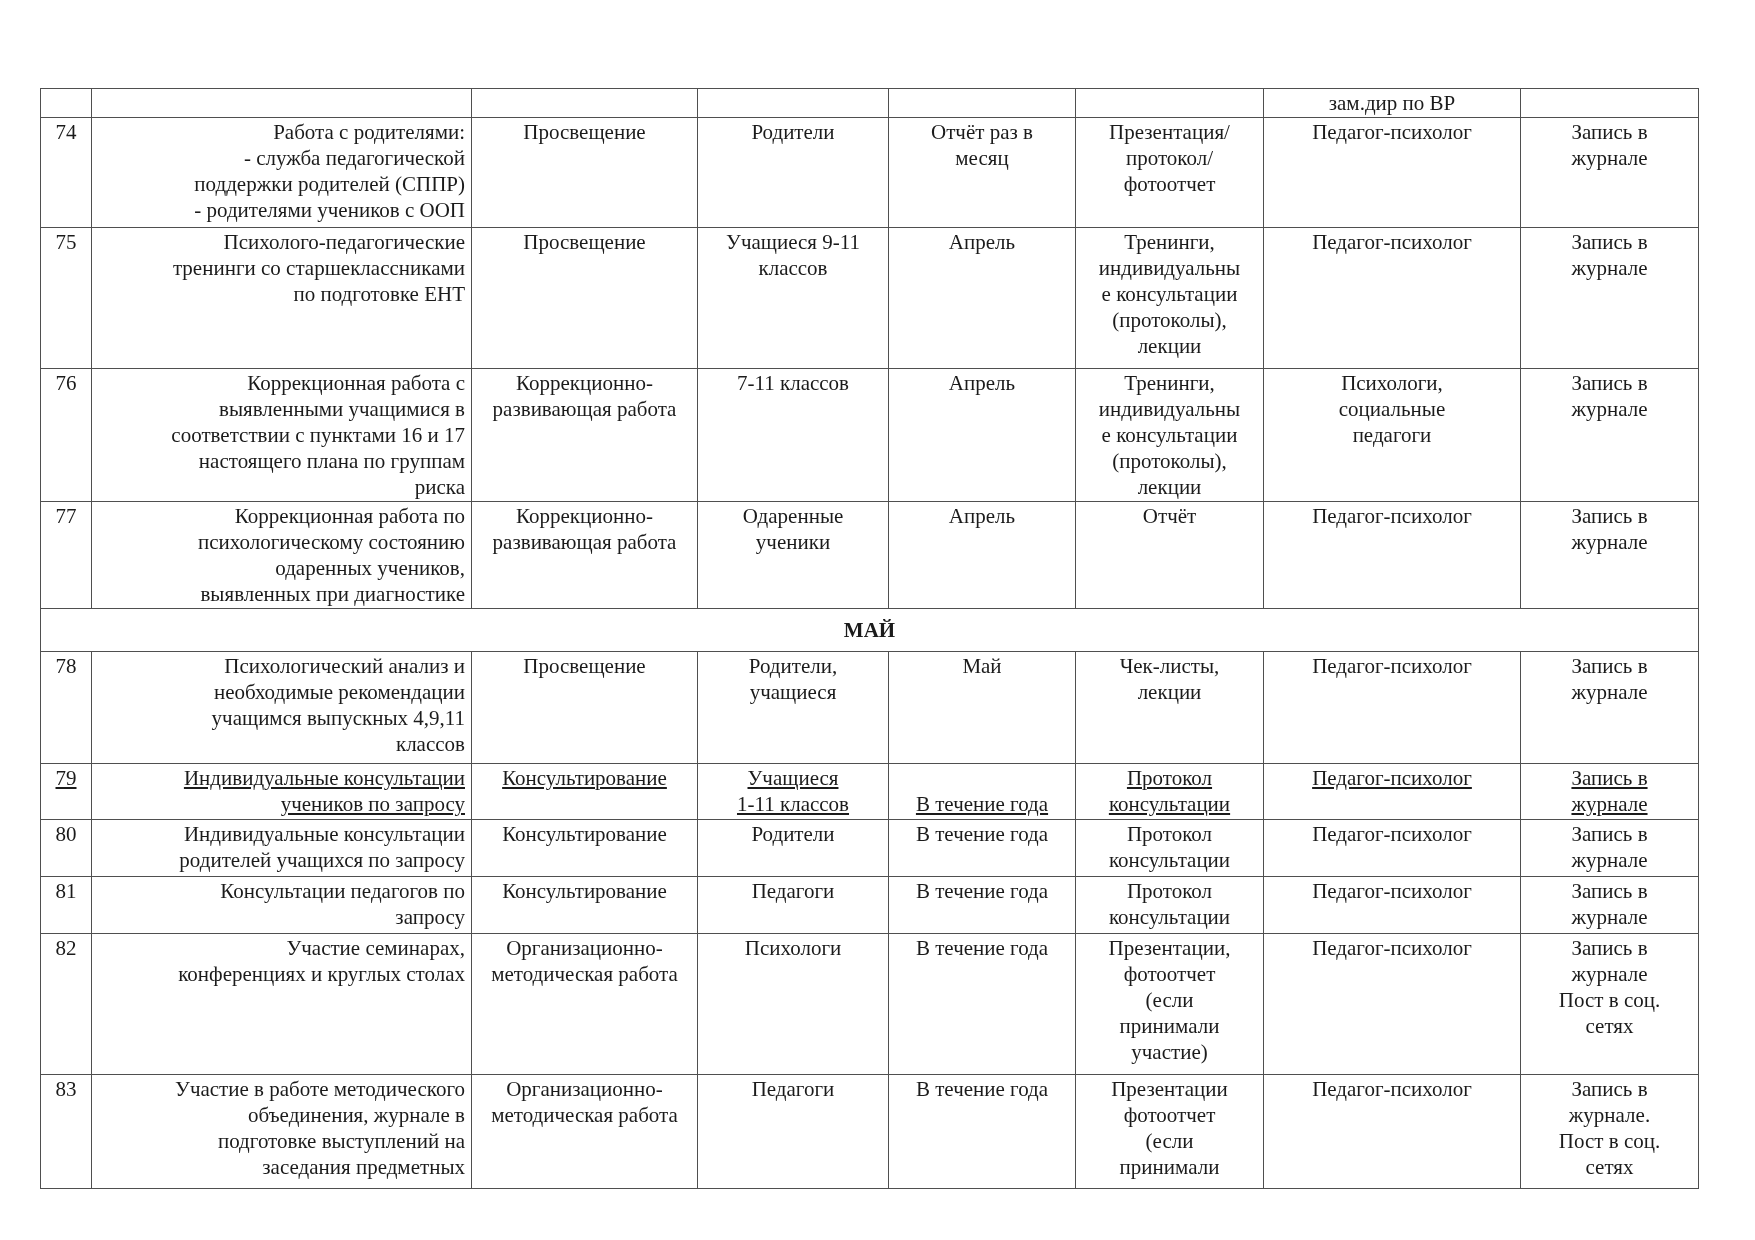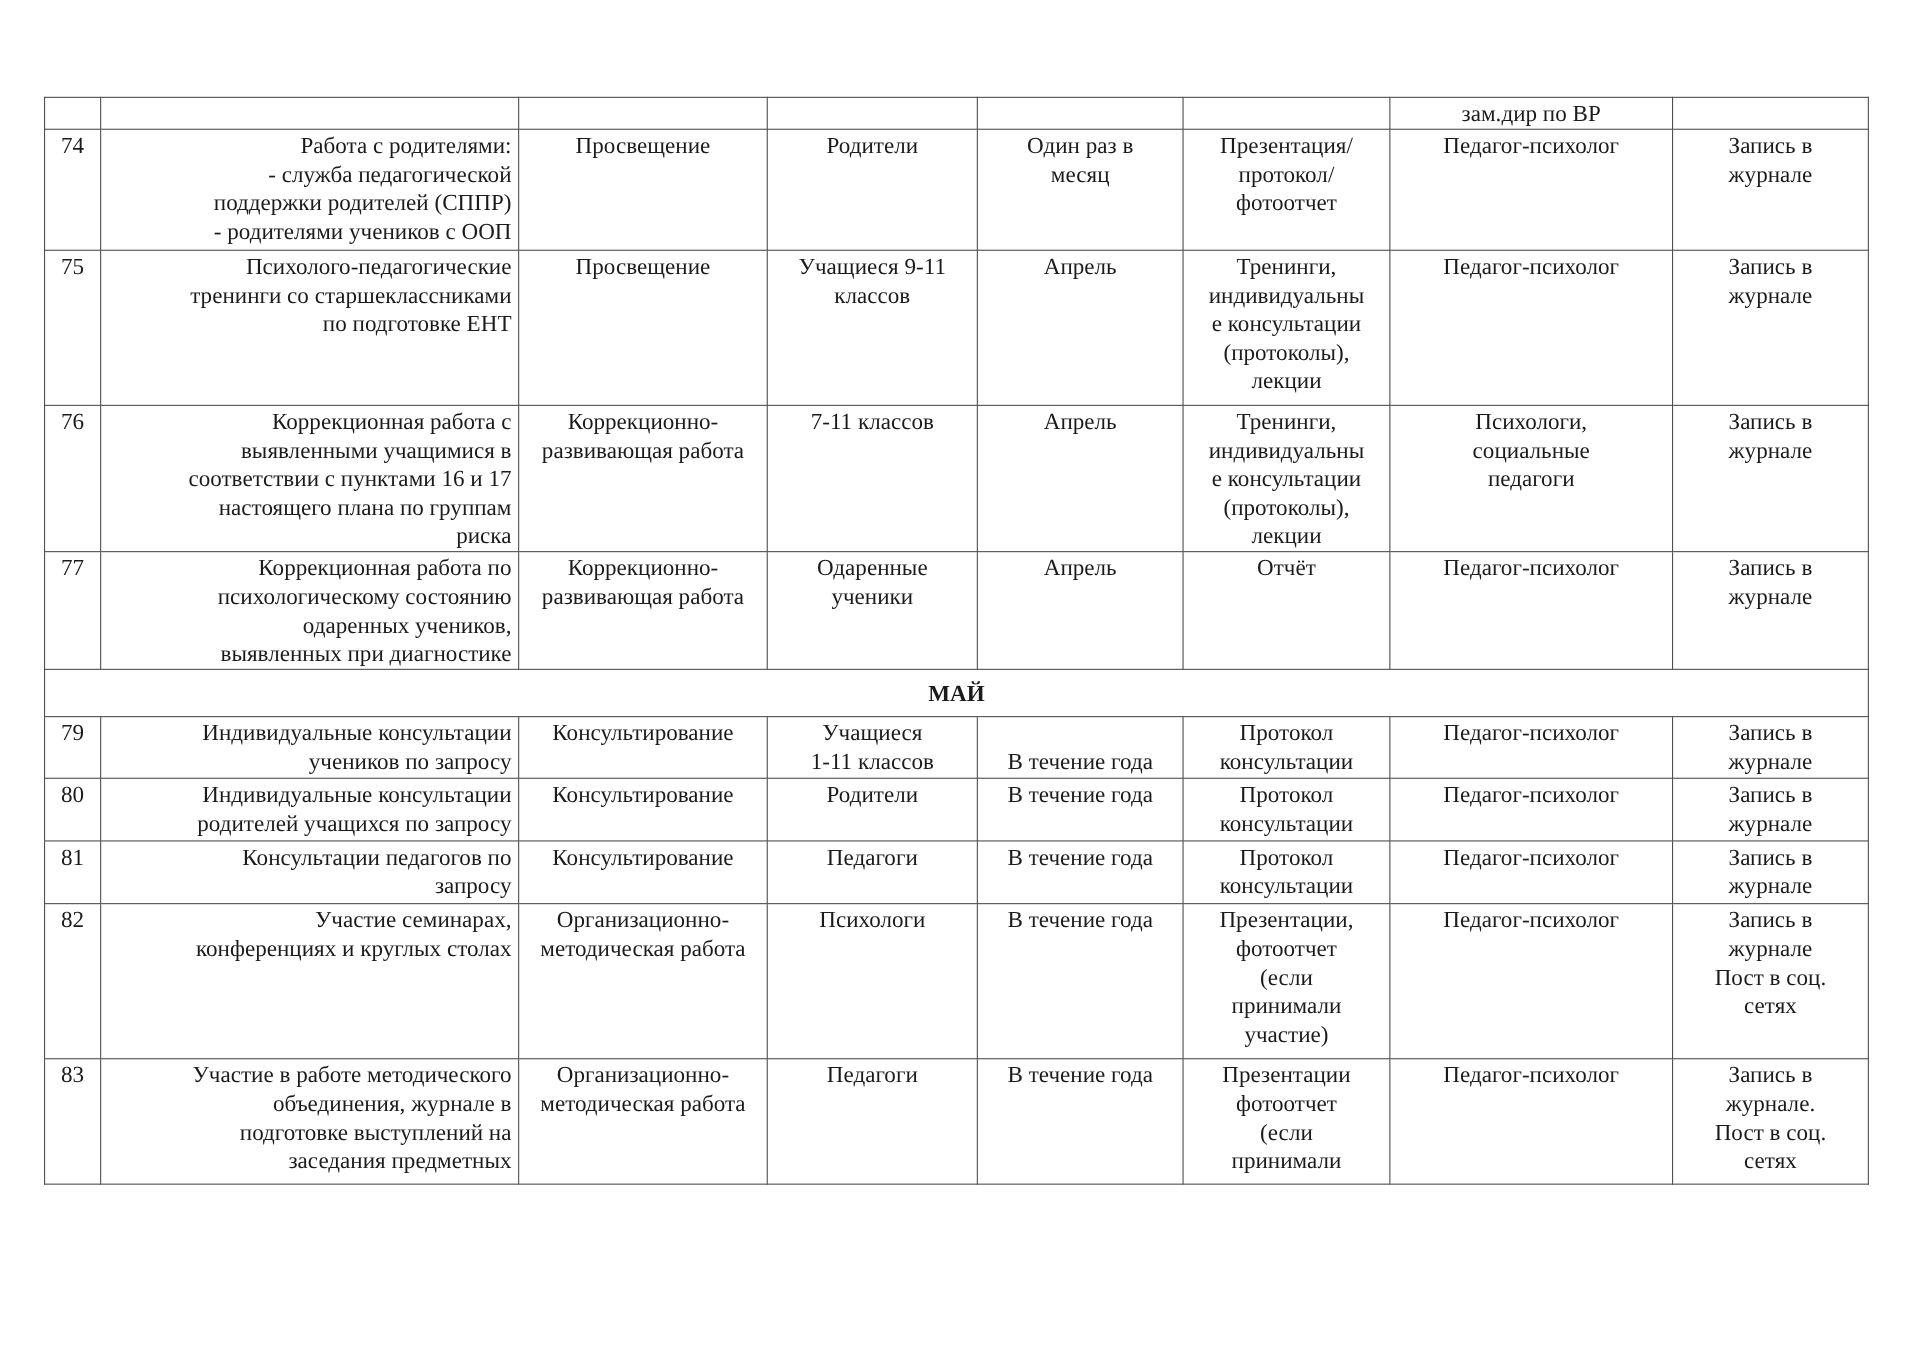--- a/index.html
+++ b/index.html
@@ -81,21 +81,21 @@
         <td class="cell-center"></td>
       </tr>
       <tr style="height: 110px;">
         <td class="cell-num">74</td>
         <td class="cell-activity">Работа с родителями:
 - служба педагогической
 поддержки родителей (СППР)
 - родителями учеников с ООП</td>
         <td class="cell-center">Просвещение</td>
         <td class="cell-center">Родители</td>
-        <td class="cell-center">Один раз в
+        <td class="cell-center">Отчёт раз в
 месяц</td>
         <td class="cell-center">Презентация/
 протокол/
 фотоотчет</td>
         <td class="cell-center">Педагог-психолог</td>
         <td class="cell-center">Запись в
 журнале</td>
       </tr>
       <tr style="height: 141px;">
         <td class="cell-num">75</td>
@@ -149,21 +149,37 @@
 ученики</td>
         <td class="cell-center">Апрель</td>
         <td class="cell-center">Отчёт</td>
         <td class="cell-center">Педагог-психолог</td>
         <td class="cell-center">Запись в
 журнале</td>
       </tr>
       <tr style="height: 43px;">
         <td colspan="8" class="section-cell">МАЙ</td>
       </tr>
-      <tr style="height: 56px;">
+      <tr style="height: 112px;">
+        <td class="cell-num">78</td>
+        <td class="cell-activity">Психологический анализ и
+необходимые рекомендации
+учащимся выпускных 4,9,11
+классов</td>
+        <td class="cell-center">Просвещение</td>
+        <td class="cell-center">Родители,
+учащиеся</td>
+        <td class="cell-center">Май</td>
+        <td class="cell-center">Чек-листы,
+лекции</td>
+        <td class="cell-center">Педагог-психолог</td>
+        <td class="cell-center">Запись в
+журнале</td>
+      </tr>
+      <tr style="height: 56px; text-decoration: underline;">
         <td class="cell-num">79</td>
         <td class="cell-activity">Индивидуальные консультации
 учеников по запросу</td>
         <td class="cell-center">Консультирование</td>
         <td class="cell-center">Учащиеся
 1-11 классов</td>
         <td class="cell-center">
 В течение года</td>
         <td class="cell-center">Протокол
 консультации</td>

